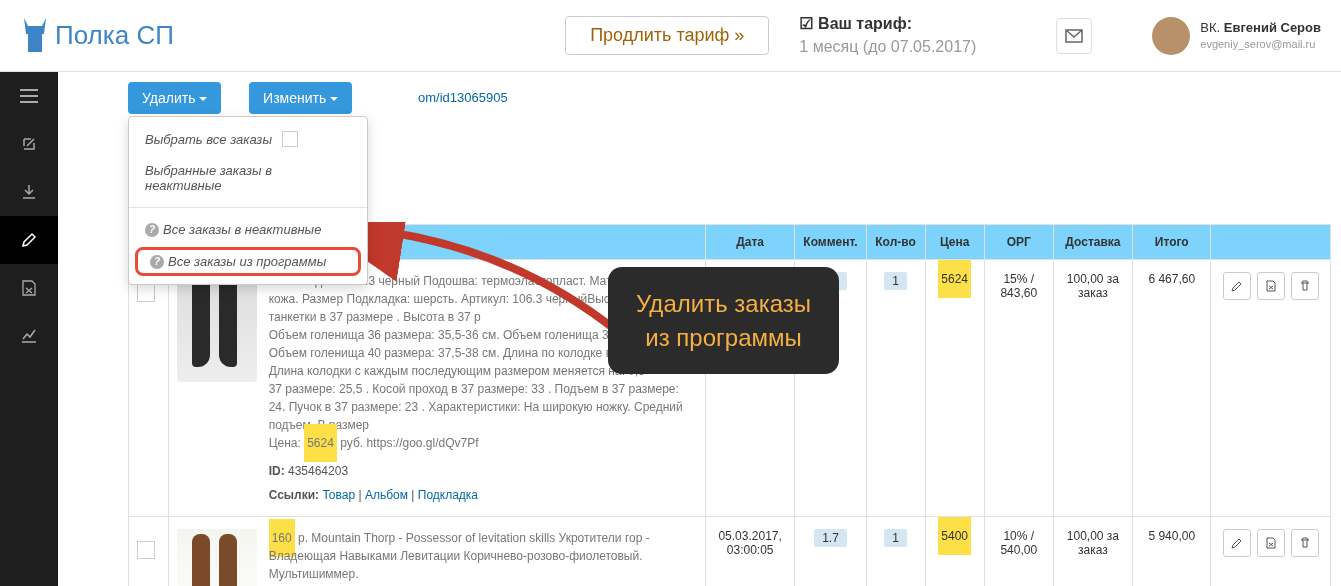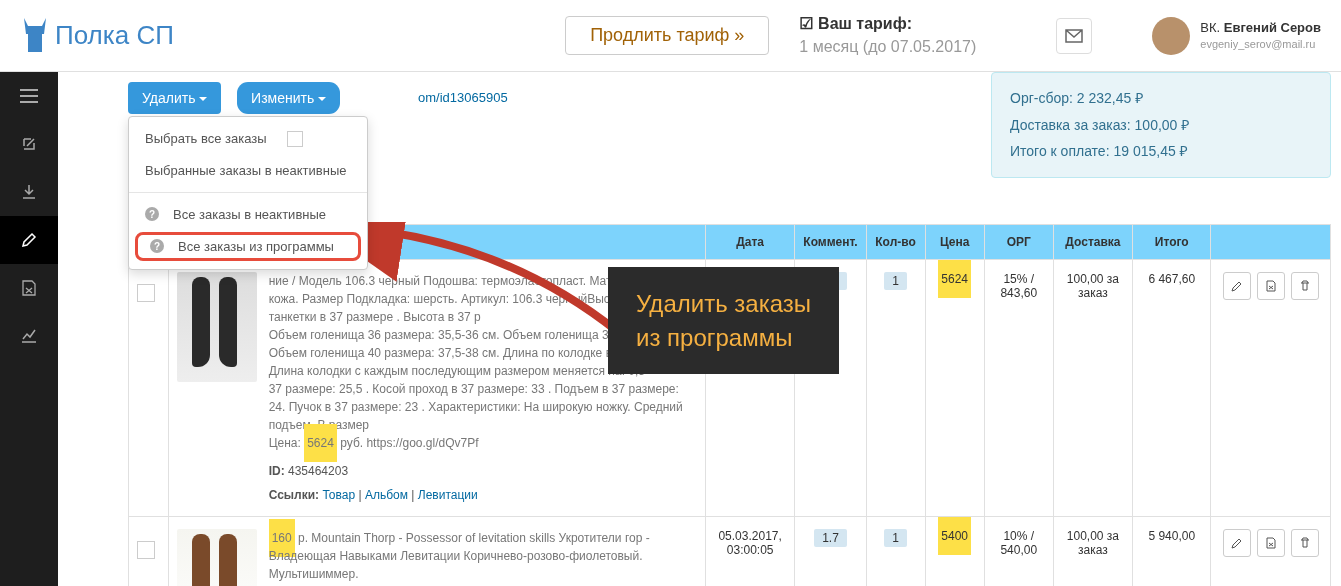--- a/index.html
+++ b/index.html
@@ -25,36 +25,36 @@
   .layout { display: flex; }
   .sidebar { width: 58px; background: #1e1e1e; height: 522px; display: flex; flex-direction: column; }
   .sidebar-item { height: 48px; display: flex; align-items: center; justify-content: center; color: #aaa; cursor: pointer; font-size: 16px; }
   .sidebar-item.active { background: #000; color: #fff; }
   
   .main { flex: 1; position: relative; padding: 10px 10px 10px 70px; }
   
   
   .btn-danger { background: #337ab7; color: #fff; border: none; border-radius: 4px; padding: 8px 14px; font-size: 14px; cursor: pointer; }
   .btn-delete { background: #3598dc; }
-  .btn-change { background: #3598dc; margin-left: 12px; border-radius: 11px; }
+  .btn-change { background: #3598dc; margin-left: 24px; }
   .caret { display: inline-block; width: 0; height: 0; margin-left: 4px; vertical-align: middle; border-top: 4px solid; border-right: 4px solid transparent; border-left: 4px solid transparent; }
   
   
   .dropdown { position: absolute; top: 44px; left: 70px; width: 240px; background: #fff; border: 1px solid #ccc; border-radius: 4px; box-shadow: 0 4px 12px rgba(0,0,0,0.15); padding: 6px 0; z-index: 10; }
-  .dropdown-item { padding: 8px 16px; color: #555; font-size: 13px; cursor: pointer; display: flex; align-items: flex-start; gap: 14px; }
+  .dropdown-item { padding: 8px 16px; color: #555; font-size: 13px; cursor: pointer; display: flex; align-items: center; gap: 4px; font-style: italic; }
   .dropdown-divider { height: 1px; background: #e5e5e5; margin: 6px 0; }
   .dropdown-checkbox { width: 16px; height: 16px; border: 1px solid #ccc; margin-left: 6px; }
   .highlight-red { border: 3px solid #e74c3c; border-radius: 8px; padding: 4px 12px; margin: 2px 6px; }
   .q-icon { display: inline-flex; align-items: center; justify-content: center; width: 14px; height: 14px; border-radius: 50%; background: #aaa; color: #fff; font-size: 10px; font-weight: bold; }
   
   
   .arrow-wrap { position: absolute; top: 150px; left: 310px; pointer-events: none; z-index: 5; }
   
   
-  .tooltip-box { position: absolute; top: 195px; left: 550px; background: #2b2b2b; color: #f5b041; padding: 20px 28px; font-size: 24px; font-weight: 500; border-radius: 0; z-index: 6; line-height: 1.4; }
+  .tooltip-box { position: absolute; top: 195px; left: 550px; background: #2b2b2b; color: #f5b041; padding: 20px 28px; font-size: 24px; font-weight: 500; border-radius: 14px; z-index: 6; line-height: 1.4; text-align: center; }
   
   
   .info-panel { position: absolute; top: 0; right: 10px; width: 340px; background: #e8f4f8; border: 1px solid #bce8f1; border-radius: 4px; padding: 12px 18px; color: #31708f; line-height: 1.9; font-size: 14px; }
   
   
   .table-wrap { margin-top: 110px; }
   table { width: 100%; border-collapse: collapse; }
   th { background: #7dd3fc; border: 1px solid #e0e0e0; padding: 10px 8px; font-size: 12px; font-weight: bold; text-align: center; color: #333; }
   th.product-th { text-align: left; width: 560px; }
   td { border: 1px solid #e0e0e0; padding: 12px 8px; vertical-align: top; font-size: 12px; text-align: center; }
@@ -186,25 +186,20 @@
       </svg>
     </div>
 
     
     <div class="tooltip-box">
       <div>Удалить заказы</div>
       <div>из программы</div>
     </div>
 
     
-    <div class="info-panel">
-      <div>Орг-сбор: 2 232,45 ₽</div>
-      <div>Доставка за заказ: 100,00 ₽</div>
-      <div>Итого к оплате: 19 015,45 ₽</div>
-    </div>
 
     
     <div class="table-wrap">
       <table>
         <thead>
           <tr>
             <th class="col-check"></th>
             <th class="product-th"></th>
             <th class="col-date">Дата</th>
             <th class="col-qty">Коммент.</th>
@@ -235,21 +230,21 @@
                   <span>Объем голенища 36 размера: 35,5-36 см. Объем голенища 38 размер</span><br>
                   <span>Объем голенища 40 размера: 37,5-38 см. Длина по колодке в 37 размере</span><br>
                   <span>Длина колодки с каждым последующим размером меняется на: 0,5</span><br>
                   <span>37 размере: 25,5 . Косой проход в 37 размере: 33 . Подъем в 37 размере: 24. Пучок в 37 размере: 23 . Характеристики: На широкую ножку. Средний подъем. В размер</span><br>
                   <span>Цена:</span> <span class="hl">5624</span> <span>руб. https://goo.gl/dQv7Pf</span>
                   <div class="id-row"><b>ID:</b> <span>435464203</span></div>
                   <div class="links-row">
                     <b>Ссылки:</b>
                     <a class="link">Товар</a> |
                     <a class="link">Альбом</a> |
-                    <a class="link">Левитации</a>
+                    <a class="link">Подкладка</a>
                   </div>
                 </div>
               </div>
             </td>
             <td>05.03.2017, 03:00:05</td>
             <td><span class="hl-blue">1,4</span></td>
             <td><span class="hl-blue">1</span></td>
             <td><span class="hl">5624</span></td>
             <td>15% / 843,60</td>
             <td>100,00 за заказ</td>

